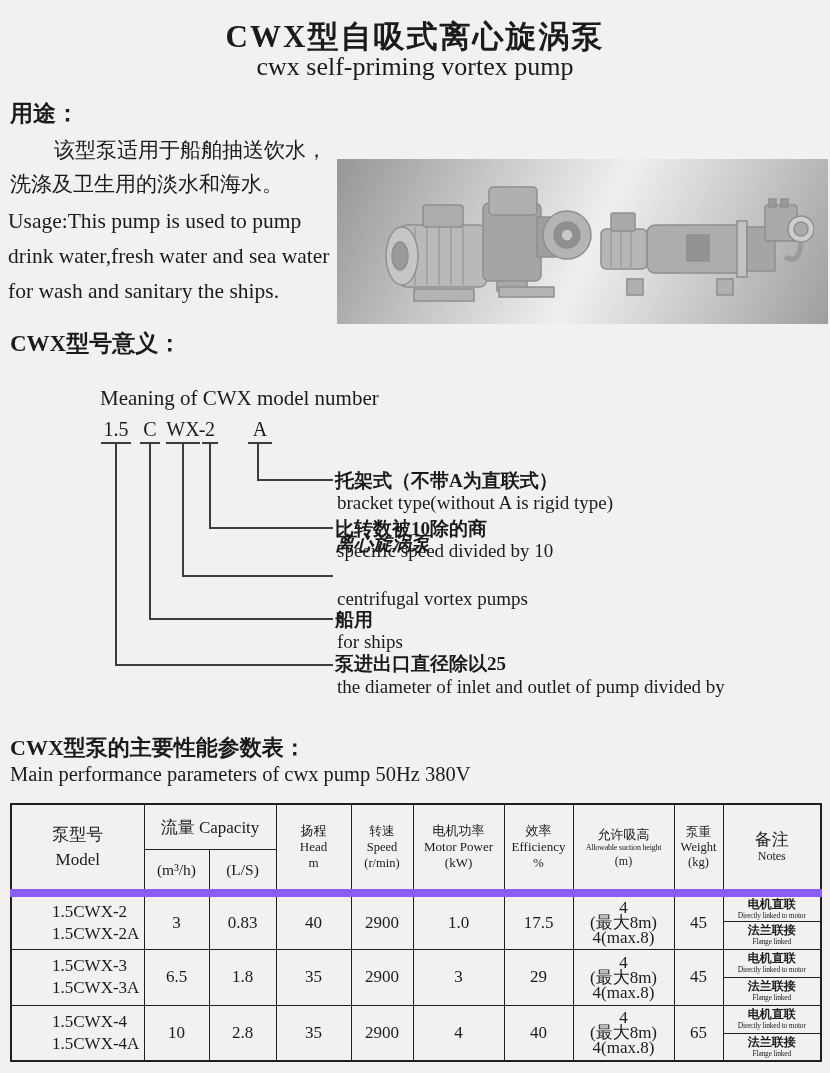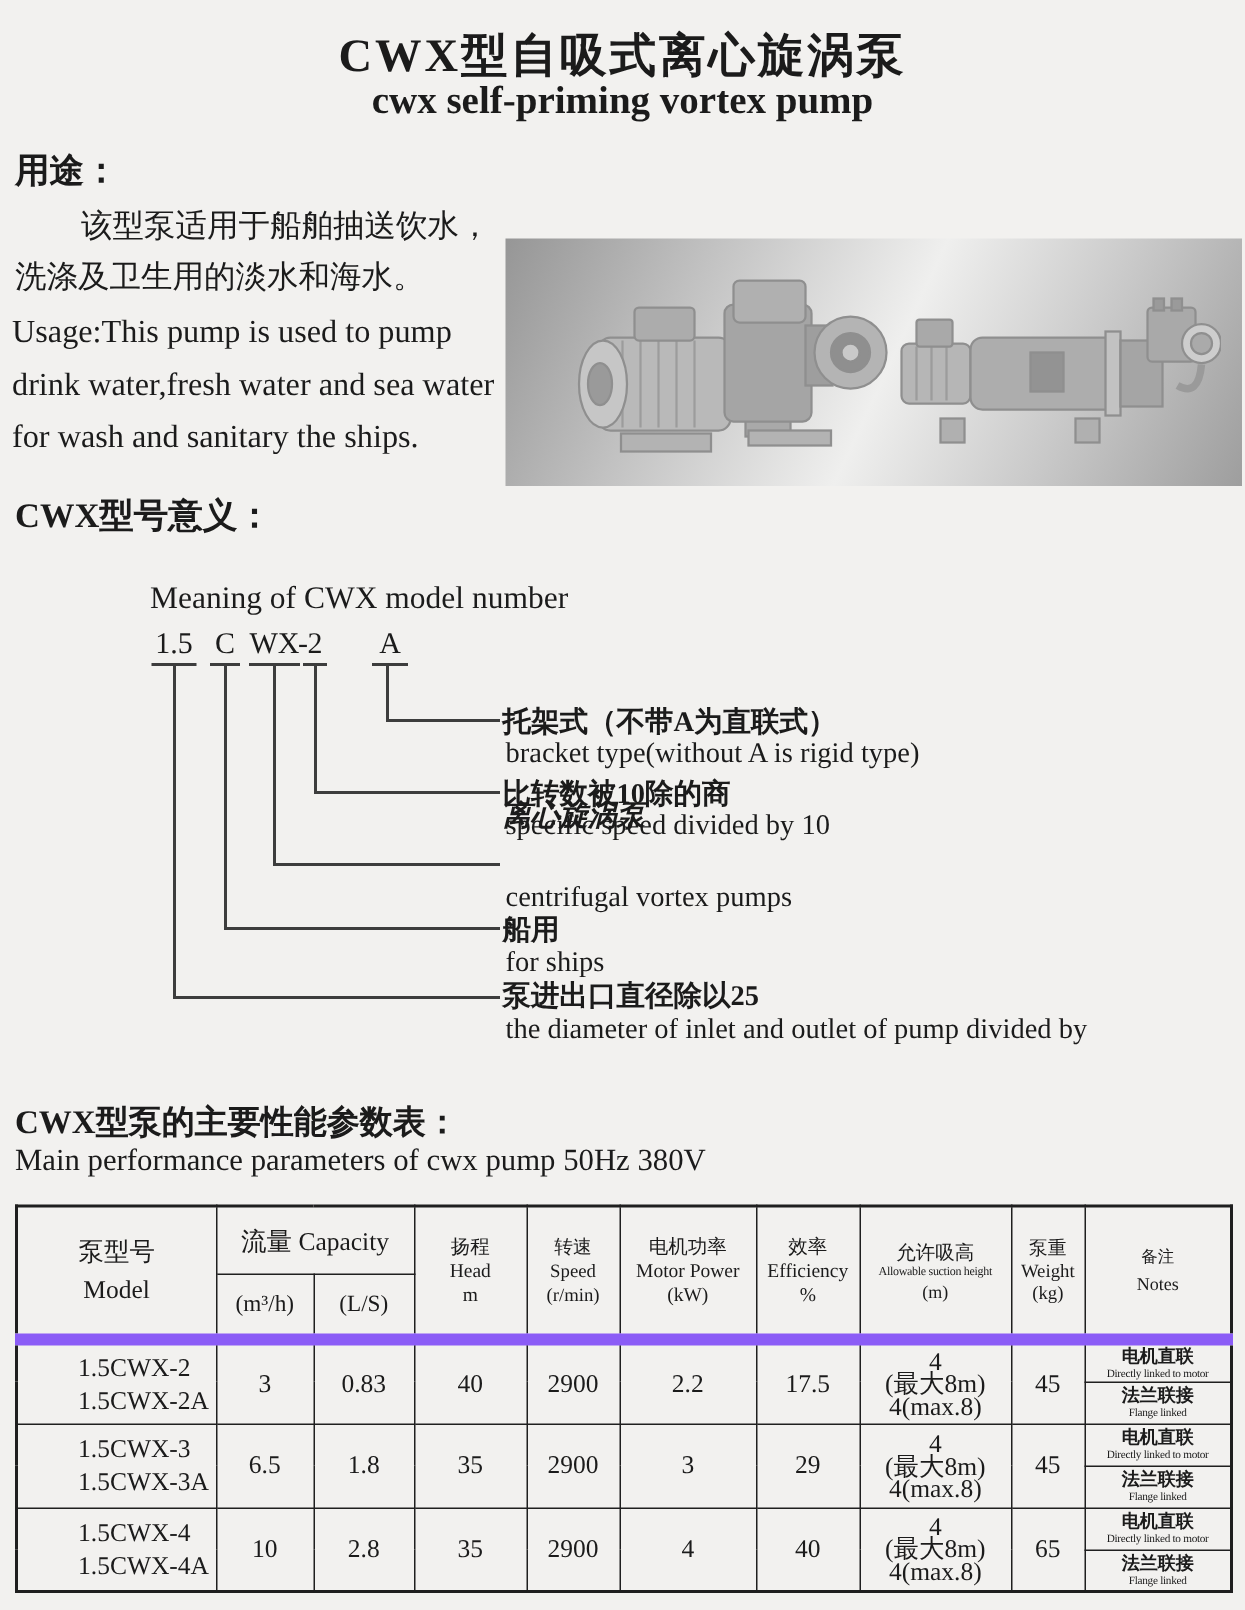--- a/index.html
+++ b/index.html
@@ -9,21 +9,21 @@
     font-family:"Liberation Serif","DejaVu Serif",serif;
     color:#1b1b1b;
     position:relative;
     overflow:hidden;
   }
   .abs{position:absolute;}
   .pre{white-space:pre-line;}
 
   
   .title-zh{top:16px;left:0;width:830px;text-align:center;font-size:31px;font-weight:bold;letter-spacing:2px;}
-  .title-en{top:52px;left:0;width:830px;text-align:center;font-size:26px;font-weight:bold;}
+  .title-en{top:52px;left:0;width:830px;text-align:center;font-size:26px;}
 
   
   .usage-heading{top:98px;left:10px;font-size:23px;font-weight:600;}
   .usage-zh1{top:136px;left:10px;padding-left:44px;font-size:21px;}
   .usage-zh2{top:170px;left:10px;font-size:21px;}
   .usage-en{top:204px;left:8px;width:330px;font-size:21.5px;line-height:35px;}
 
   
   .photo{
     top:159px;left:337px;width:491px;height:165px;
@@ -61,21 +61,21 @@
   .ptable thead{border-bottom:8px solid #8b5cf6;}
   .h-big{font-size:17px;line-height:25px;}
   .h-cap{font-size:17px;}
   .h-unit{font-size:15.5px;}
   .h-small{font-size:13px;line-height:16px;}
   .h-speed{font-size:12.5px;line-height:16px;}
   .h-weight{font-size:12.5px;line-height:15px;}
   .suc-zh{display:block;font-size:13px;line-height:17px;}
   .suc-en{display:block;font-size:8px;line-height:10px;letter-spacing:-0.2px;}
   .suc-unit{display:block;font-size:12px;line-height:16px;}
-  .note-h-zh{display:block;font-size:11px;line-height:19px;font-family:Liberation Mono, monospace;}
+  .note-h-zh{display:block;font-size:17px;line-height:19px;}
   .note-h-en{display:block;font-size:12px;line-height:15px;}
 
   .ptable tbody td{font-size:17px;}
   .ptable tbody tr{height:28px;}
   td.model-cell{text-align:left;padding-left:40px;font-size:17px;line-height:22px;}
   td.suction-cell{font-size:13.5px;line-height:15px;}
   td.weight-cell{font-size:18px;margin-top:32px;}
   .note-zh{display:block;font-size:12px;line-height:13px;font-weight:bold;}
   .note-en{display:block;font-size:7.5px;line-height:9px;letter-spacing:-0.2px;}
 </style>
@@ -222,21 +222,21 @@
     </tr>
   </thead>
   <tbody>
     <tr>
       <td rowspan="2" class="model-cell pre">1.5CWX-2
 1.5CWX-2A</td>
       <td rowspan="2">3</td>
       <td rowspan="2">0.83</td>
       <td rowspan="2">40</td>
       <td rowspan="2">2900</td>
-      <td rowspan="2">2.2</td>
+      <td rowspan="2">1.0</td>
       <td rowspan="2">17.5</td>
       <td rowspan="2" class="suction-cell pre">4
 (最大8m)
 4(max.8)</td>
       <td rowspan="2" class="weight-cell">45</td>
       <td>
         <span class="note-zh">电机直联</span>
         <span class="note-en">Directly linked to motor</span>
       </td>
     </tr>

